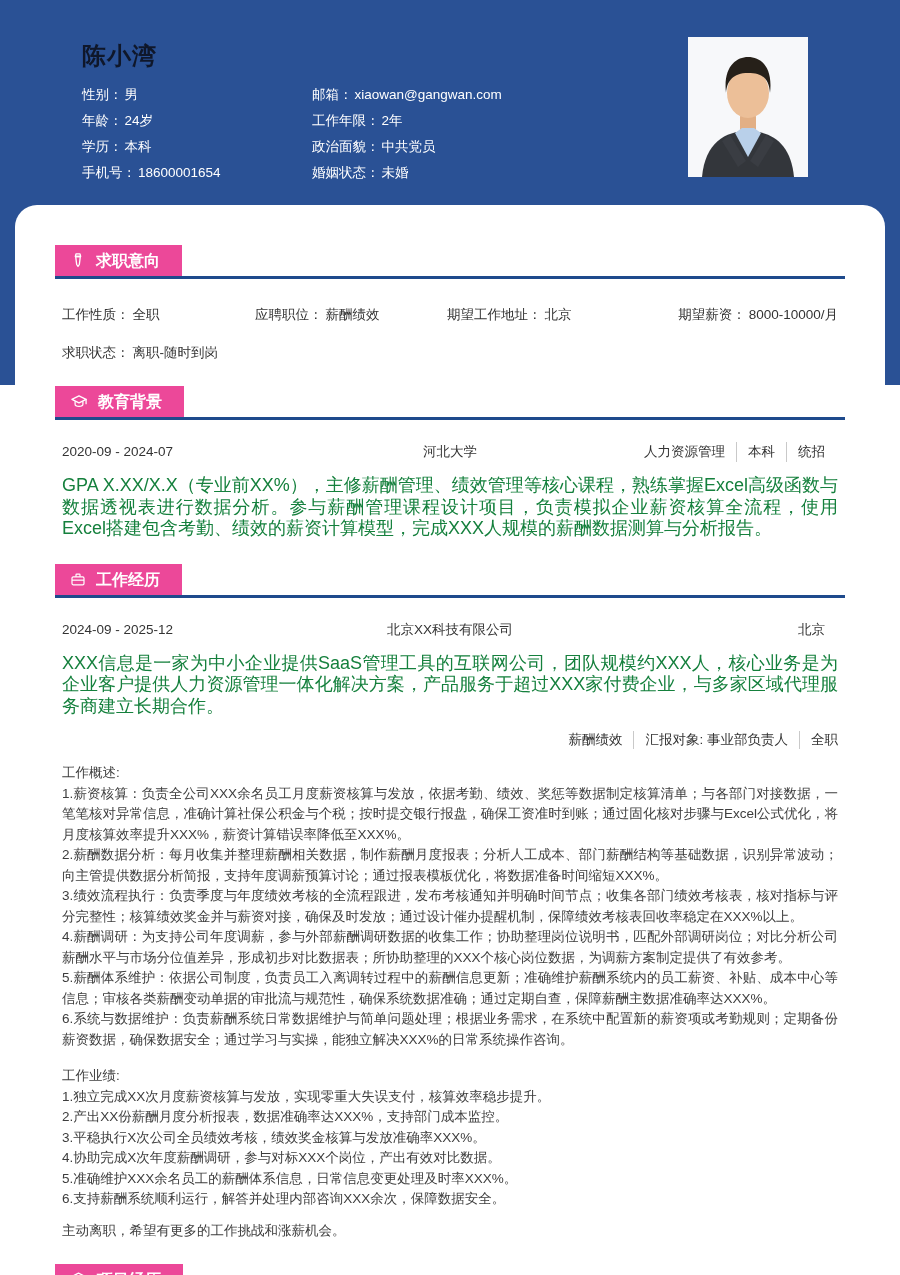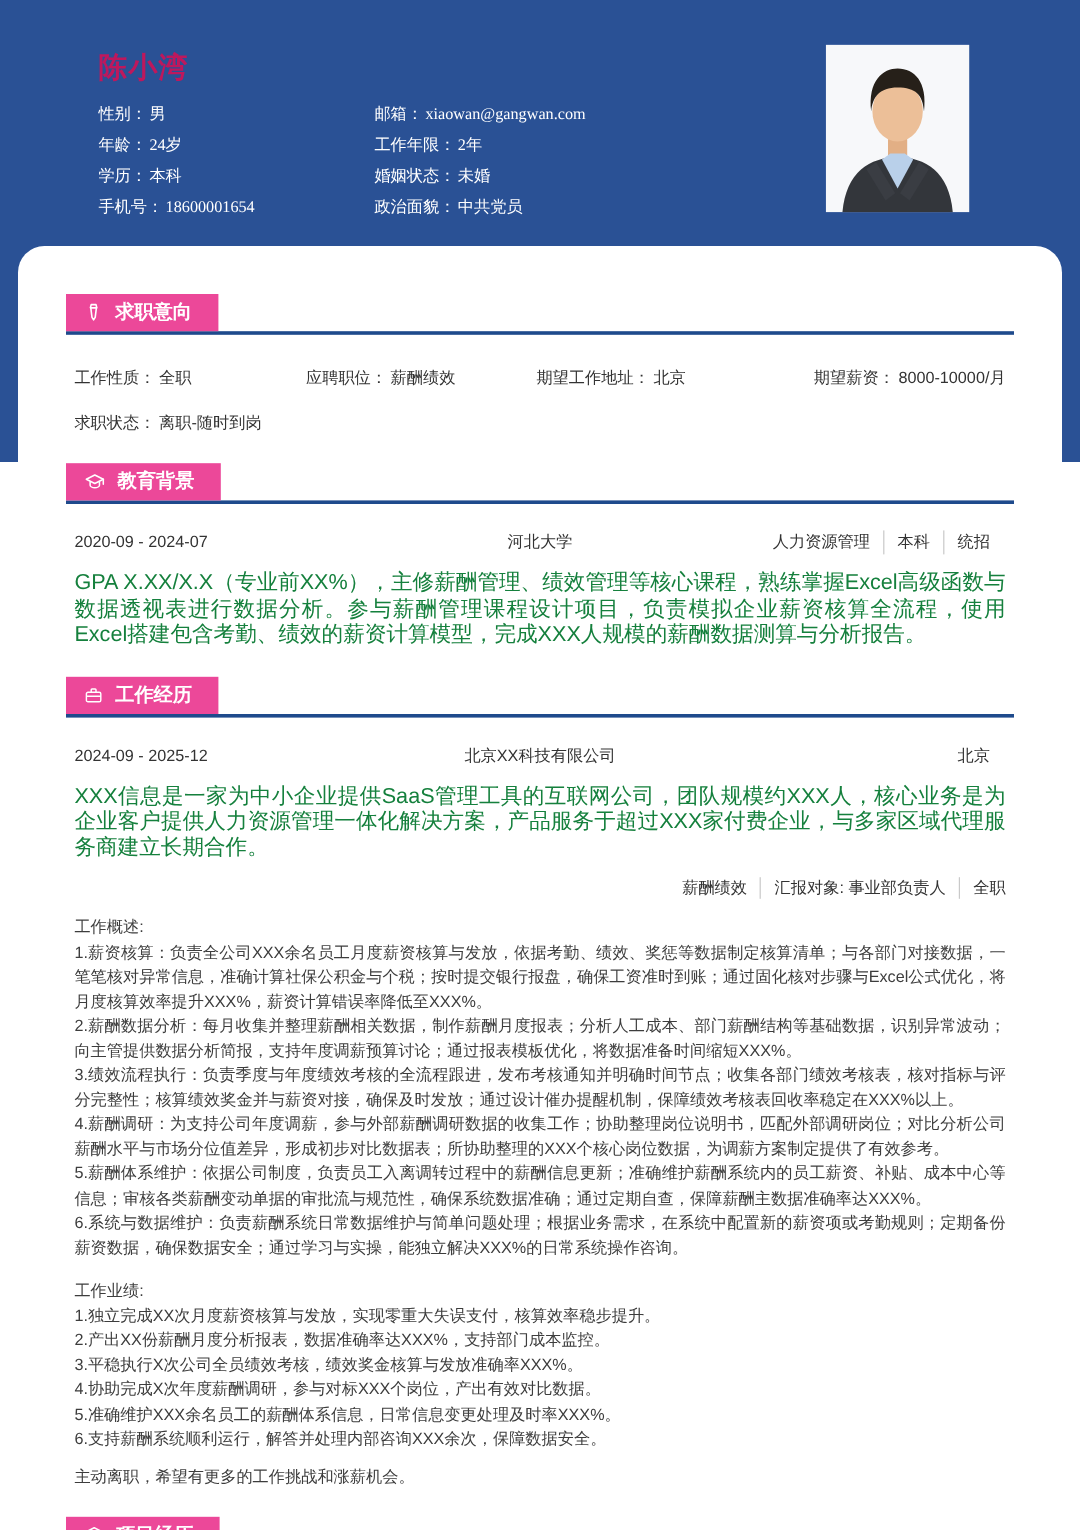--- a/index.html
+++ b/index.html
@@ -5,23 +5,23 @@
   * { margin:0; padding:0; box-sizing:border-box; }
   html,body { width:900px; height:1275px; }
   body {
     font-family:"Liberation Sans","DejaVu Sans",sans-serif;
     background:#ffffff; position:relative; overflow:hidden; color:#333;
   }
   .blue-banner { position:absolute; top:0; left:0; width:900px; height:385px; background:#2a5195; }
 
   
   .top-header { position:absolute; top:0; left:0; width:900px; height:205px; }
-  .person-name { position:absolute; left:82px; top:40px; color:#be185d; font-size:24px; font-weight:bold; letter-spacing:1px; }
+  .person-name { position:absolute; left:82px; top:40px; color:#0f172a; font-size:24px; font-weight:bold; letter-spacing:1px; }
   .info-grid { position:absolute; left:82px; top:82px; width:560px; color:#ffffff; font-size:13.5px; }
-  .info-cols { display:flex;font-family:Liberation Serif, serif; }
+  .info-cols { display:flex; }
   .info-col { display:flex; flex-direction:column; }
   .info-col.left { width:230px; }
   .info-row { height:26px; line-height:26px; white-space:nowrap; }
   .info-row .val { margin-left:2px; }
   .photo-frame { position:absolute; left:688px; top:37px; width:120px; height:140px; overflow:hidden; }
 
   
   .card {
     position:absolute; top:205px; left:15px; width:870px; height:1070px;
     background:#fff; border-radius:22px 22px 0 0; padding:40px 40px 0 40px; overflow:hidden;
@@ -76,22 +76,22 @@
     <div class="info-cols">
       <div class="info-col left">
         <div class="info-row"><span>性别：</span><span class="val">男</span></div>
         <div class="info-row"><span>年龄：</span><span class="val">24岁</span></div>
         <div class="info-row"><span>学历：</span><span class="val">本科</span></div>
         <div class="info-row"><span>手机号：</span><span class="val">18600001654</span></div>
       </div>
       <div class="info-col">
         <div class="info-row"><span>邮箱：</span><span class="val">xiaowan@gangwan.com</span></div>
         <div class="info-row"><span>工作年限：</span><span class="val">2年</span></div>
+        <div class="info-row"><span>政治面貌：</span><span class="val">中共党员</span></div>
         <div class="info-row"><span>婚姻状态：</span><span class="val">未婚</span></div>
-        <div class="info-row"><span>政治面貌：</span><span class="val">中共党员</span></div>
       </div>
     </div>
   </div>
   <div class="photo-frame">
     <svg width="120" height="140" viewBox="0 0 120 140">
       <rect width="120" height="140" fill="#f7f8fa"></rect>
       <rect x="52" y="74" width="16" height="24" rx="6" fill="#e2af85"></rect>
       <path d="M14 140 C17 106 37 94 60 94 C83 94 103 106 106 140 Z" fill="#33363b"></path>
       <path d="M47 96 L60 120 L73 96 L66 91 L54 91 Z" fill="#b9d0ea"></path>
       <path d="M42 98 L58 124 L50 130 L34 104 Z" fill="#3a3d43"></path>

